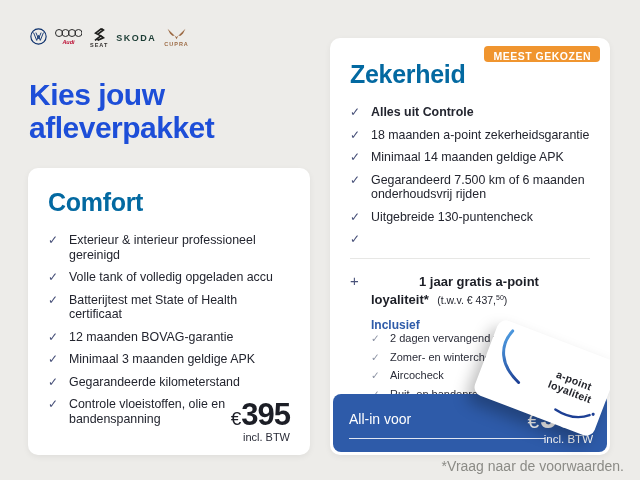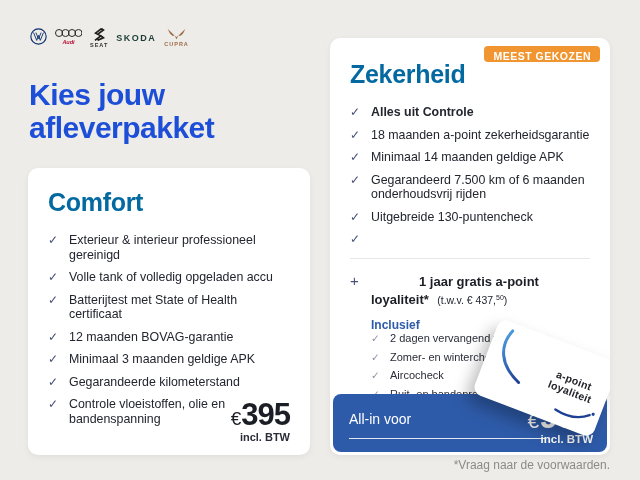--- a/index.html
+++ b/index.html
@@ -101,31 +101,31 @@
   }
   .pricebar .label { position:absolute; left:16px; top:17px; font-size:14px; font-weight:400;text-align:center; }
   .pricebar .rule { position:absolute; left:16px; top:44px; width:196px; border-top:1px solid rgba(255,255,255,0.85); }
   .pricebar .priceblock { position:absolute; right:14px; top:5px; text-align:right; }
 
   .price { display:flex; align-items:baseline; justify-content:flex-end; }
   .price .cur { font-weight:400; }
   .price .amt { font-weight:700; letter-spacing:-1px;text-align:center; }
   .price-big .cur { font-size:21px; }
   .price-big .amt { font-size:34px; line-height:34px; }
-  .price-note { font-size:11.5px; margin-top:0px;font-weight:bold; }
+  .price-note { font-size:11.5px; margin-top:0px; }
 
   
   .comfort-price { position:absolute; right:20px; bottom:12px; text-align:right; color:#1c1e26; }
   .comfort-price .cur { font-size:19px; }
   .comfort-price .amt { font-size:31px; line-height:30px; }
   .comfort-price .price-note { color:#2a2c38; font-size:11px; margin-top:1px; }
 
   .footnote {
-    position:absolute; right:30px; top:458px;
-    font-size:12px; color:#8b8b86;
+    position:absolute; right:16px; top:458px;
+    font-size:14px; color:#8b8b86;
   }
 </style>
 </head>
 <body>
 
 <div class="brandbar">
   <div class="brand">
     <svg width="17" height="17" viewBox="0 0 24 24">
       <circle cx="12" cy="12" r="10.8" fill="none" stroke="#0b2f6b" stroke-width="1.6"></circle>
       <path d="M5 6.5 L9.5 17.5 L12 10.5 L14.5 17.5 L19 6.5 M8.3 6.5 L12 15 L15.7 6.5" fill="none" stroke="#0b2f6b" stroke-width="1.3" stroke-linejoin="round"></path>

